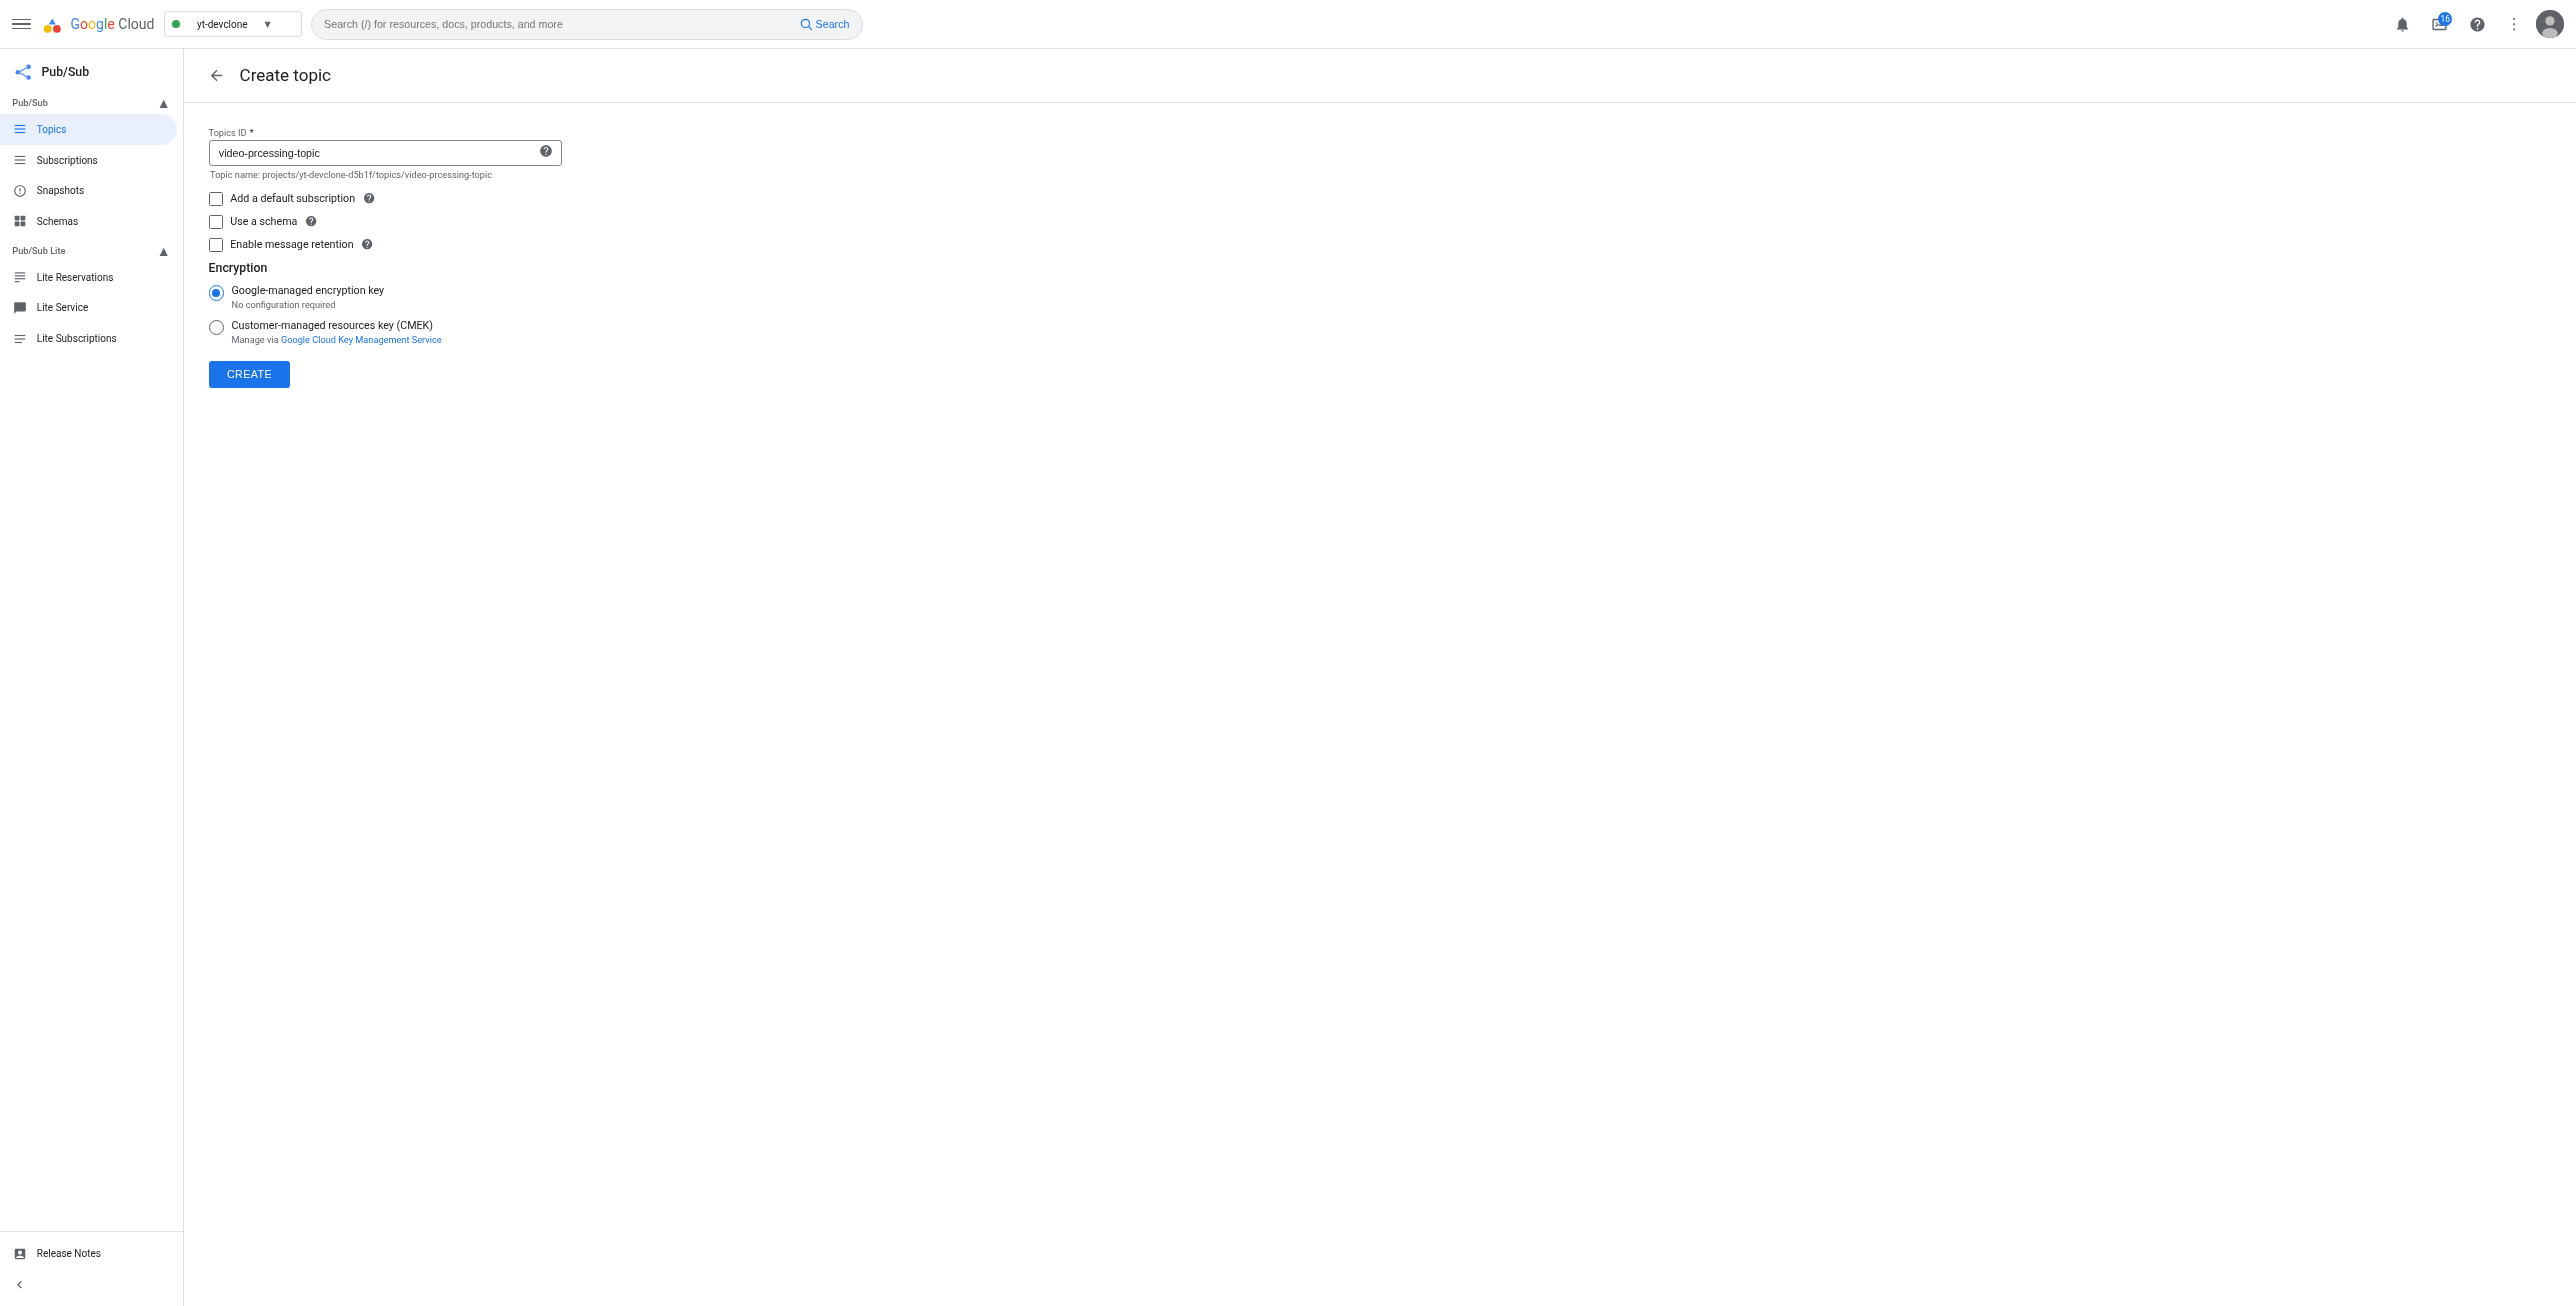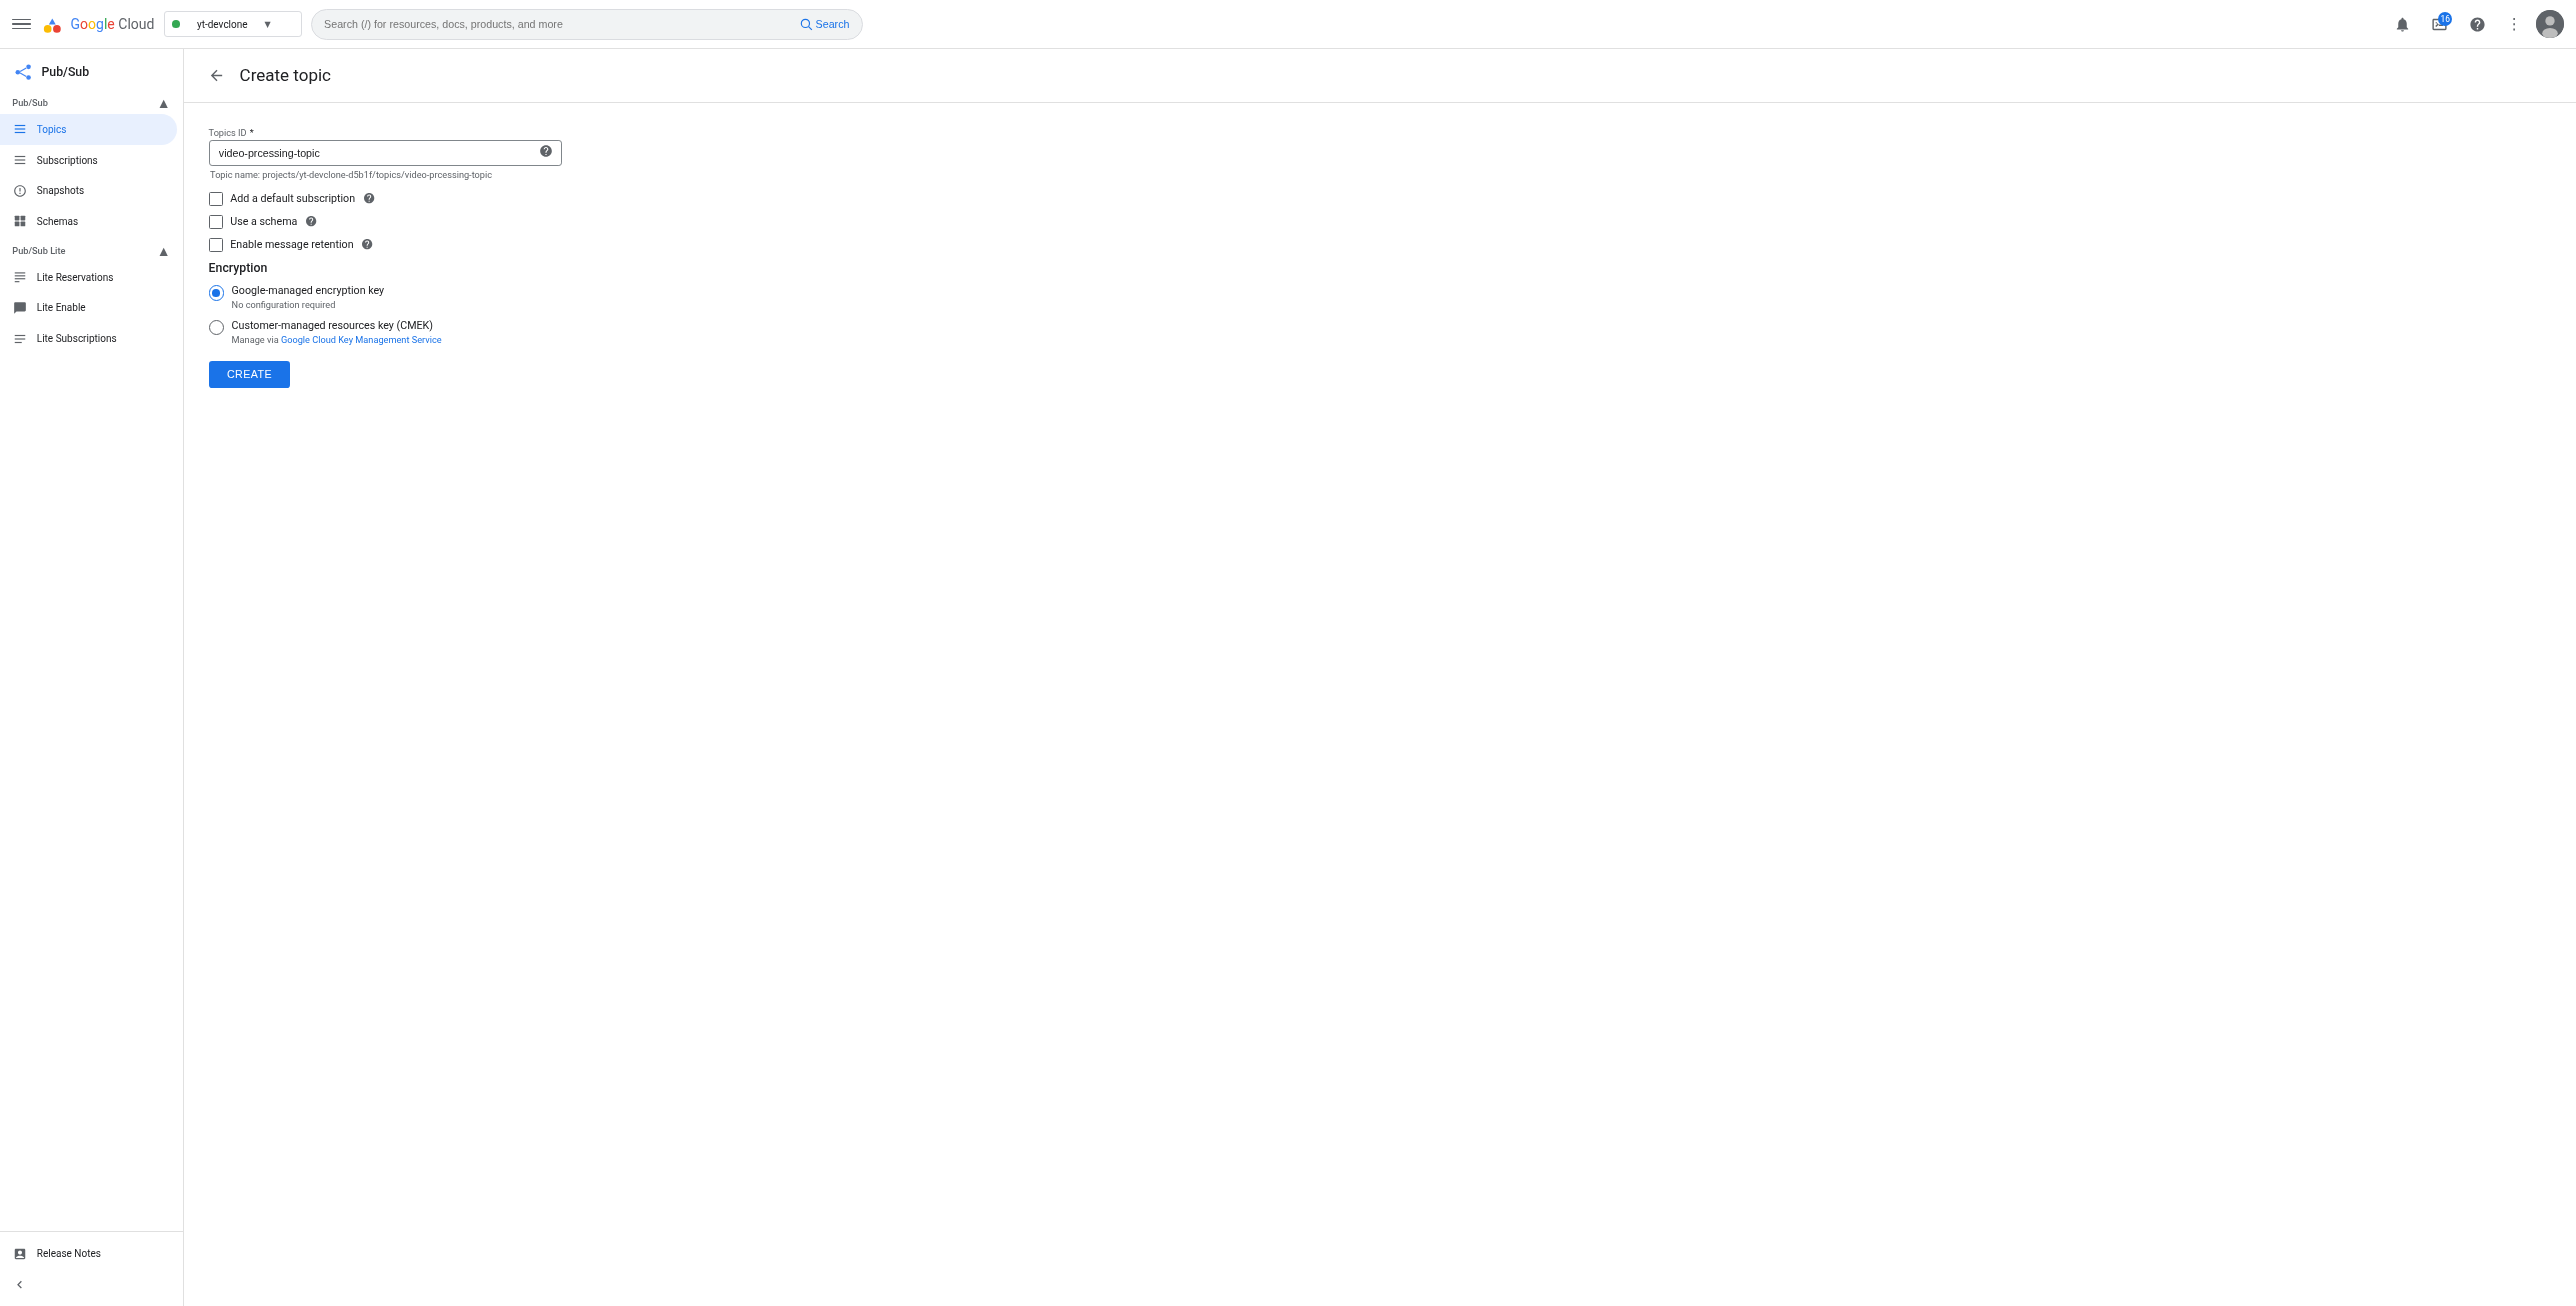--- a/index.html
+++ b/index.html
@@ -335,21 +335,21 @@
       </span>
       <span>Lite Reservations</span>
     </div>
 
     <div class="sidebar-item">
       <span class="sidebar-item-icon">
         <svg width="14" height="14" viewBox="0 0 24 24" fill="#5f6368">
             <path d="M20 2H4c-1.1 0-2 .9-2 2v18l4-4h14c1.1 0 2-.9 2-2V4c0-1.1-.9-2-2-2z"></path>
           </svg>
       </span>
-      <span>Lite Enable</span>
+      <span>Lite Service</span>
     </div>
 
     <div class="sidebar-item">
       <span class="sidebar-item-icon">
         <svg width="14" height="14" viewBox="0 0 24 24" fill="#5f6368">
             <rect x="3" y="5" width="18" height="2"></rect>
             <rect x="3" y="11" width="18" height="2"></rect>
             <rect x="3" y="17" width="12" height="2"></rect>
           </svg>
       </span>

